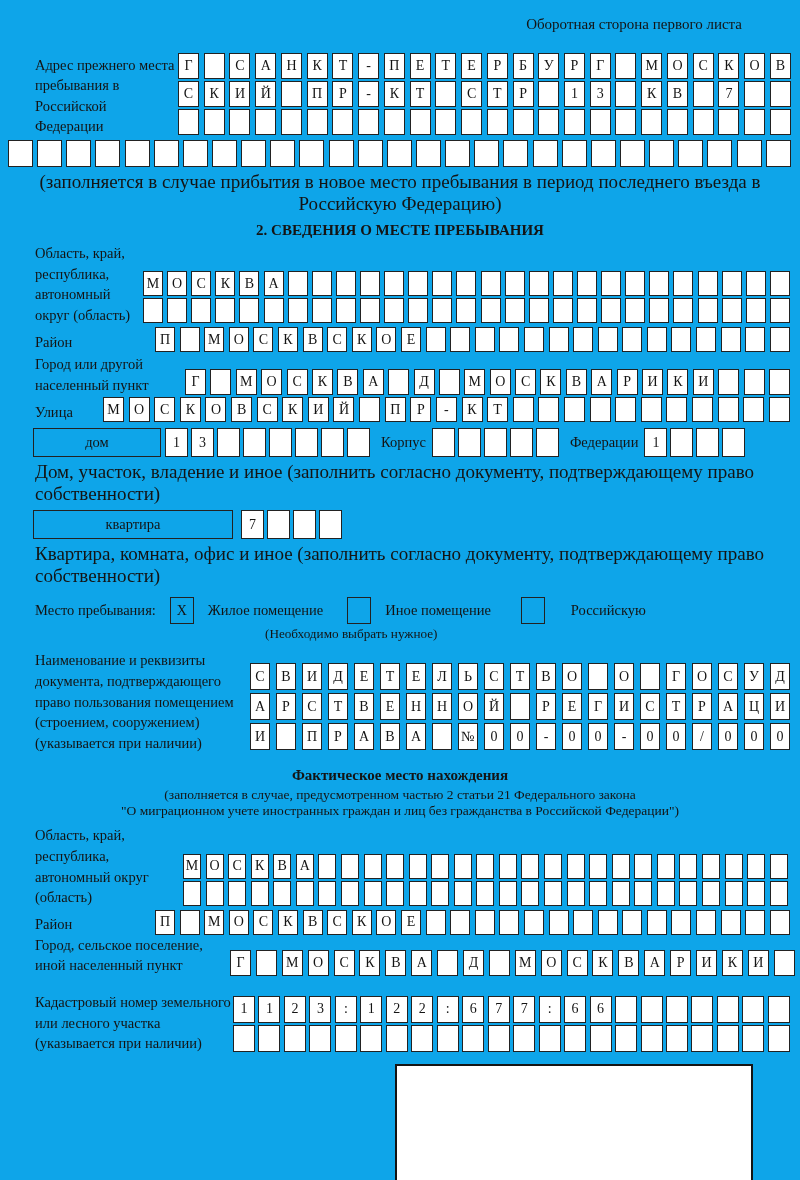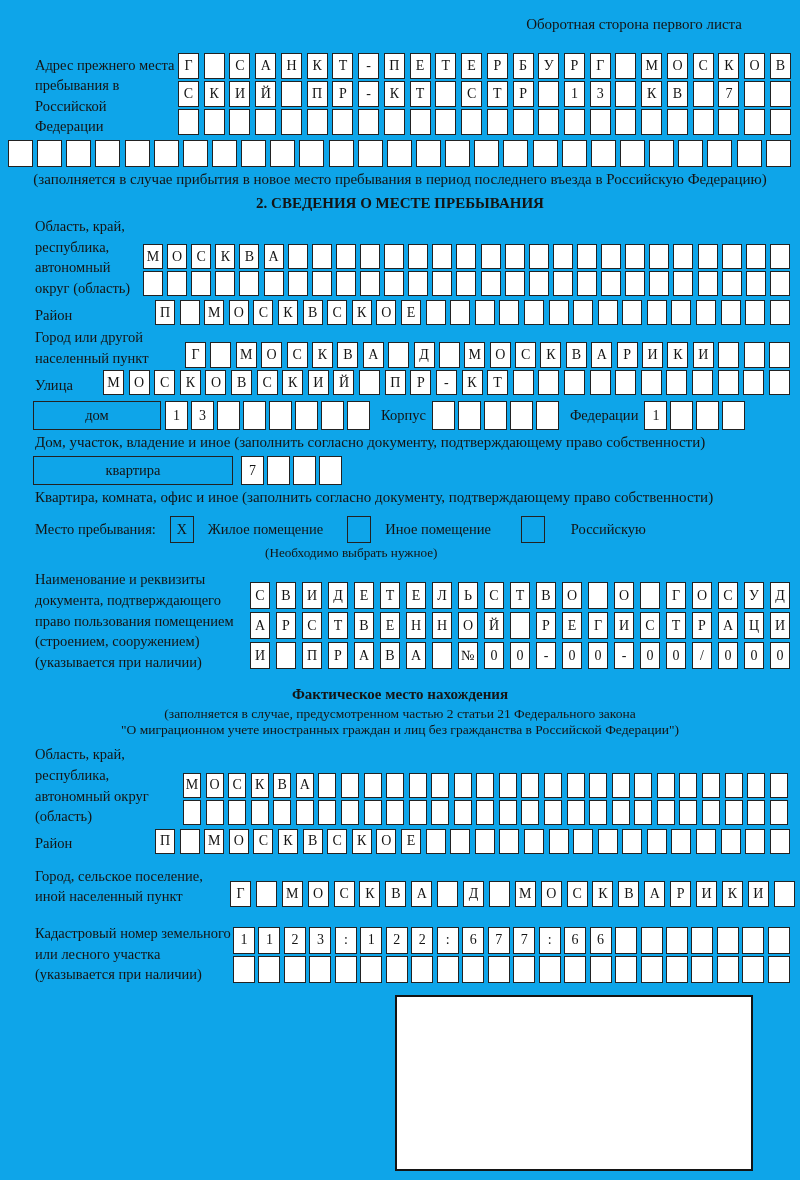--- a/index.html
+++ b/index.html
@@ -19,21 +19,21 @@
     box-sizing:border-box; border:1.7px solid #222; background:#fff;
     display:flex; align-items:center; justify-content:center;
     font-size:14px; line-height:1; height:27px; flex:none;
   }
 
   
   .lbl-prev{ width:170px; }
   .w-prev{ width:613px; } .w-prev .cell{ width:21px; height:26px; }
   .w-full{ width:783px; margin:3px 0 0 8px; } .w-full .cell{ width:25px; height:27px; }
 
-  .caption{ font-size:15px; }
+  .caption{ font-size:19px; }
   .caption.center{ text-align:center; margin-top:4px; }
   .caption.left{ padding-left:35px; margin-top:4px; }
 
   .sec-title{ text-align:center; font-weight:bold; font-size:15px; margin-top:7px; }
 
   
   .lbl-obl{ width:135px; }
   .w-obl{ width:647px; } .w-obl .cell{ width:20px; height:25px; }
   .lbl-raion{ width:147px; }
   .w-raion{ width:635px; } .w-raion .cell{ width:20px; height:25px; }
@@ -577,21 +577,21 @@
         <span class="cell"></span>
         <span class="cell"></span>
         <span class="cell"></span>
         <span class="cell"></span>
         <span class="cell"></span>
         <span class="cell"></span>
         <span class="cell"></span>
       </div>
   </div>
 
-  <div class="frow" style="margin-top:12px">
+  <div class="frow" style="margin-top:0">
     <div class="flabel lbl-gorod2">Город, сельское поселение, иной населенный пункт</div>
     <div class="cells w-gorod2" style="margin-top:3px">
         <span class="cell">Г</span>
         <span class="cell"></span>
         <span class="cell">М</span>
         <span class="cell">О</span>
         <span class="cell">С</span>
         <span class="cell">К</span>
         <span class="cell">В</span>
         <span class="cell">А</span>

